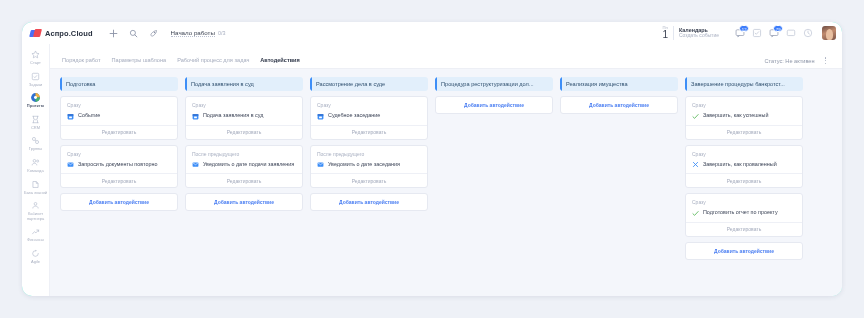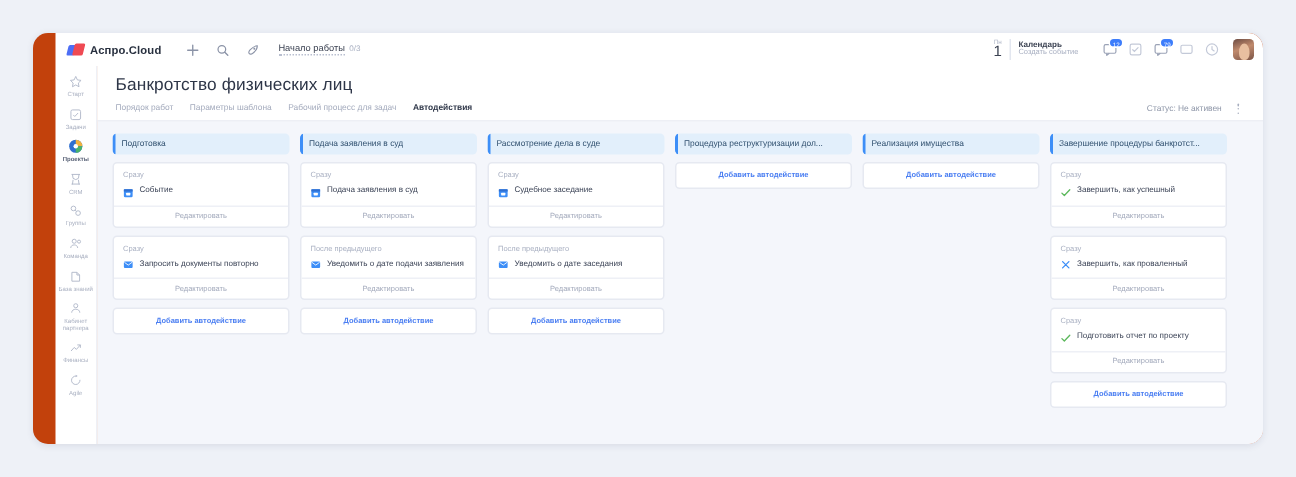--- a/index.html
+++ b/index.html
@@ -13,27 +13,26 @@
     position: relative;
     width: 864px; height: 318px;
     background: #eef1f7;
   }
 
   
   .window {
     position: absolute;
     left: 22px; top: 22px;
     width: 820px; height: 274px;
-    background: #c2410c;
+    background: #5eead4;
     border-radius: 10px;
     overflow: hidden;
     box-shadow: 0 1px 5px rgba(40,50,90,.10);
     display: flex;
     flex-direction: column;
-    padding-left: 15px;
   }
 
   
   .topbar {
     height: 22px;
     flex: 0 0 22px;
     background: #ffffff;
     display: flex;
     align-items: center;
     padding: 0 6px 0 8px;
@@ -407,21 +406,20 @@
                 <path d="M7 1.2l2 1.4-2 1.4z" fill="#b3bacb"></path>
               </svg>
           </span>
           <span class="nav-label">Agile</span>
         </div>
       </div>
 
       <div class="main">
 
         <div class="page-head">
-          <div class="page-title">Банкротство физических лиц</div>
           <div class="head-row">
             <div class="tabs">
               <div class="tab">Порядок работ</div>
               <div class="tab">Параметры шаблона</div>
               <div class="tab">Рабочий процесс для задач</div>
               <div class="tab active">Автодействия</div>
             </div>
             <div class="status-wrap">
               <span class="status-text">Статус: Не активен</span>
               <span class="dots">

